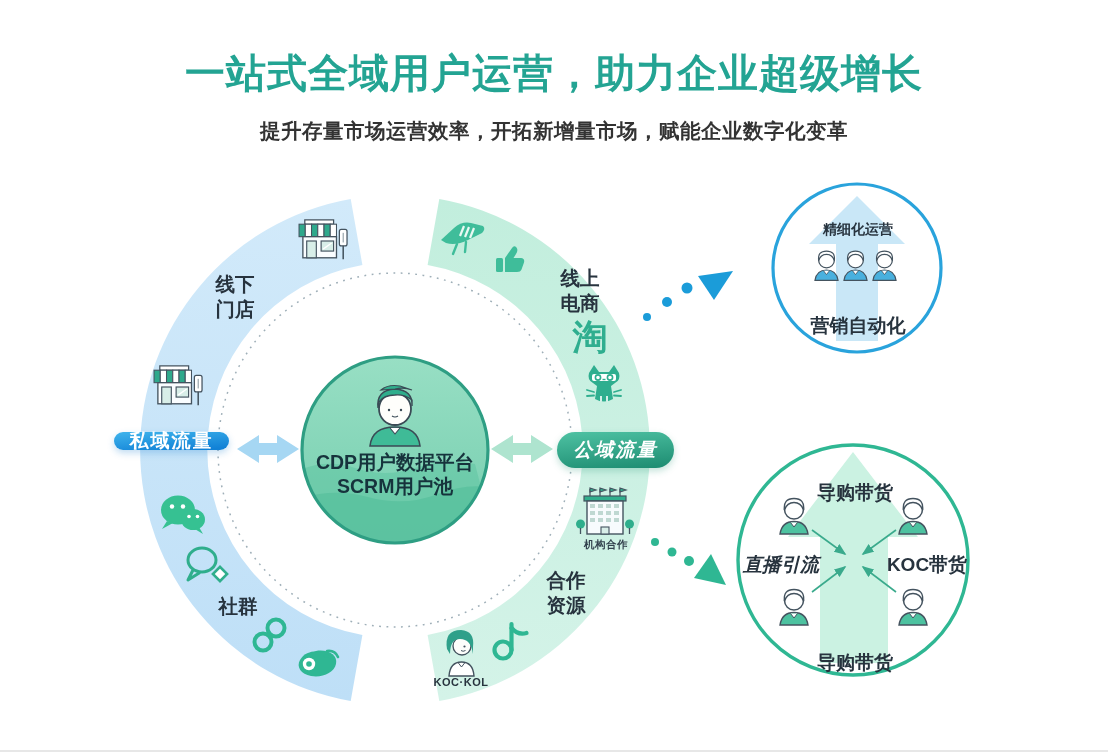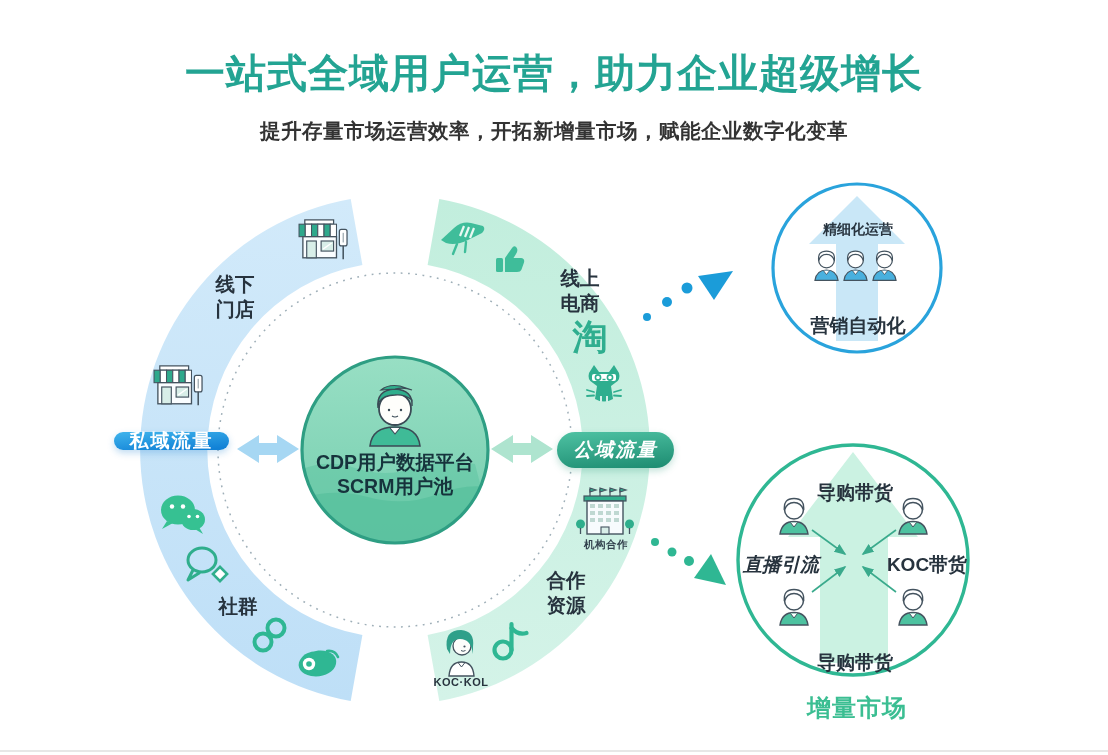--- a/index.html
+++ b/index.html
@@ -295,16 +295,15 @@
   <div class="diagram-label label-org">机构合作</div>
   <div class="diagram-label label-koc">KOC·KOL</div>
 
   <div class="diagram-label refine-label">精细化运营</div>
   <div class="diagram-label automation-label">营销自动化</div>
 
   <div class="diagram-label inc-top">导购带货</div>
   <div class="diagram-label inc-left">直播引流</div>
   <div class="diagram-label inc-right">KOC带货</div>
   <div class="diagram-label inc-bottom">导购带货</div>
-  <div class="diagram-label inc-label">增量市场</div>
 
   <div class="bottom-line"></div>
 </div>
 
 </body></html>

